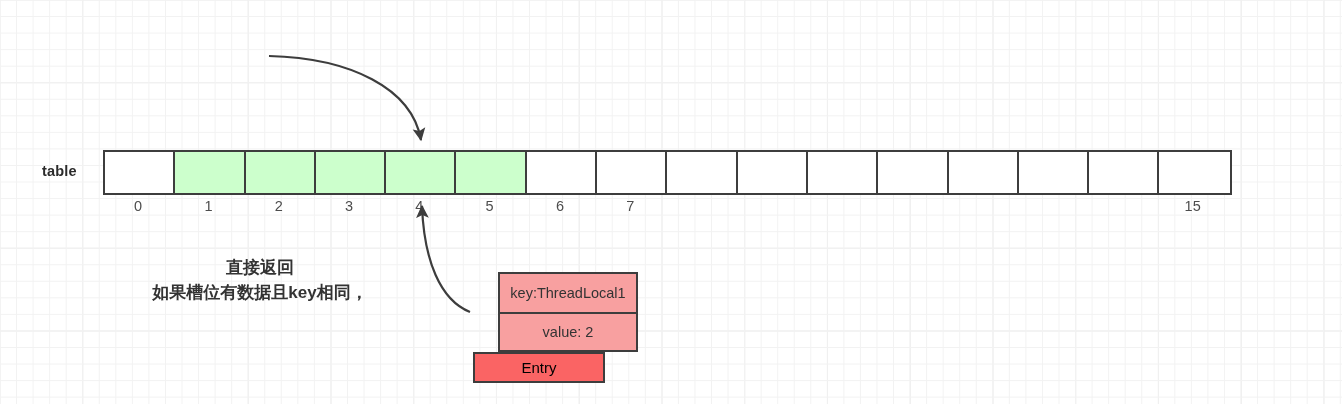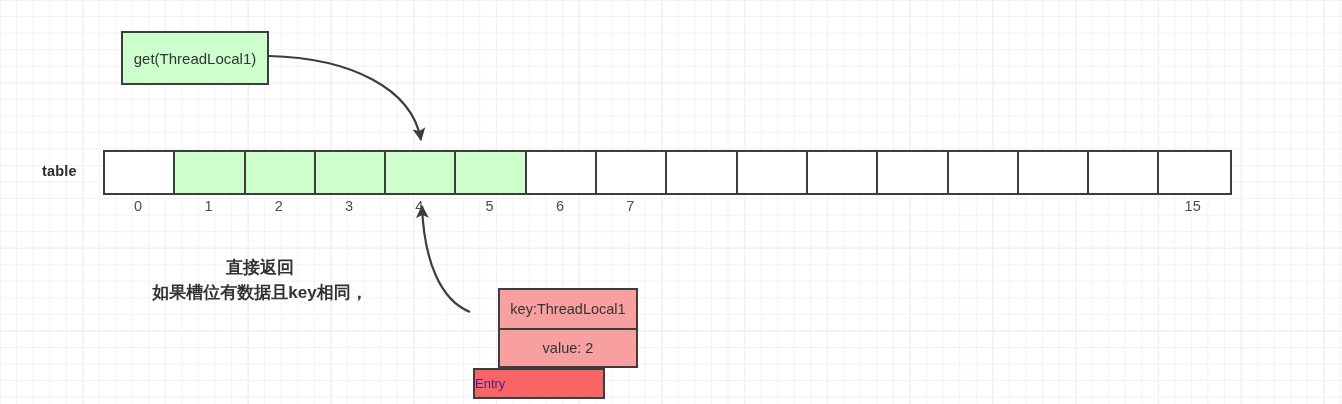--- a/index.html
+++ b/index.html
@@ -108,21 +108,21 @@
     font-weight: bold;
     color: #333333;
     line-height: 1.45;
   }
   #note .note-line { display: block; }
 
   
   #entry-group {
     position: absolute;
     left: 470px;
-    top: 288px;
+    top: 272px;
     padding-left: 28px;
   }
   .entry-cell {
     width: 140px;
     height: 40px;
     box-sizing: border-box;
     background: #f8a0a0;
     border: 2px solid #3d3d3d;
     border-bottom: none;
     display: flex;
@@ -136,32 +136,30 @@
     position: absolute;
     left: 3px;
     top: 80px;
     width: 132px;
     height: 31px;
     box-sizing: border-box;
     background: #fa6464;
     border: 2px solid #3d3d3d;
     display: flex;
     align-items: center;
-    font-size: 13px;
-    color: #4c1d95;
+    justify-content: center;
+    font-size: 15px;
+    color: #000000;
   }
 </style>
 </head>
 <body>
 
 <div id="canvas">
 
-  <div id="call-box">
-    <span>get(ThreadLocal1)</span>
-  </div>
 
   <div id="table-label">table</div>
 
   <div id="table-row">
     <div class="slot"></div>
     <div class="slot filled"></div>
     <div class="slot filled"></div>
     <div class="slot filled"></div>
     <div class="slot filled"></div>
     <div class="slot filled"></div>

